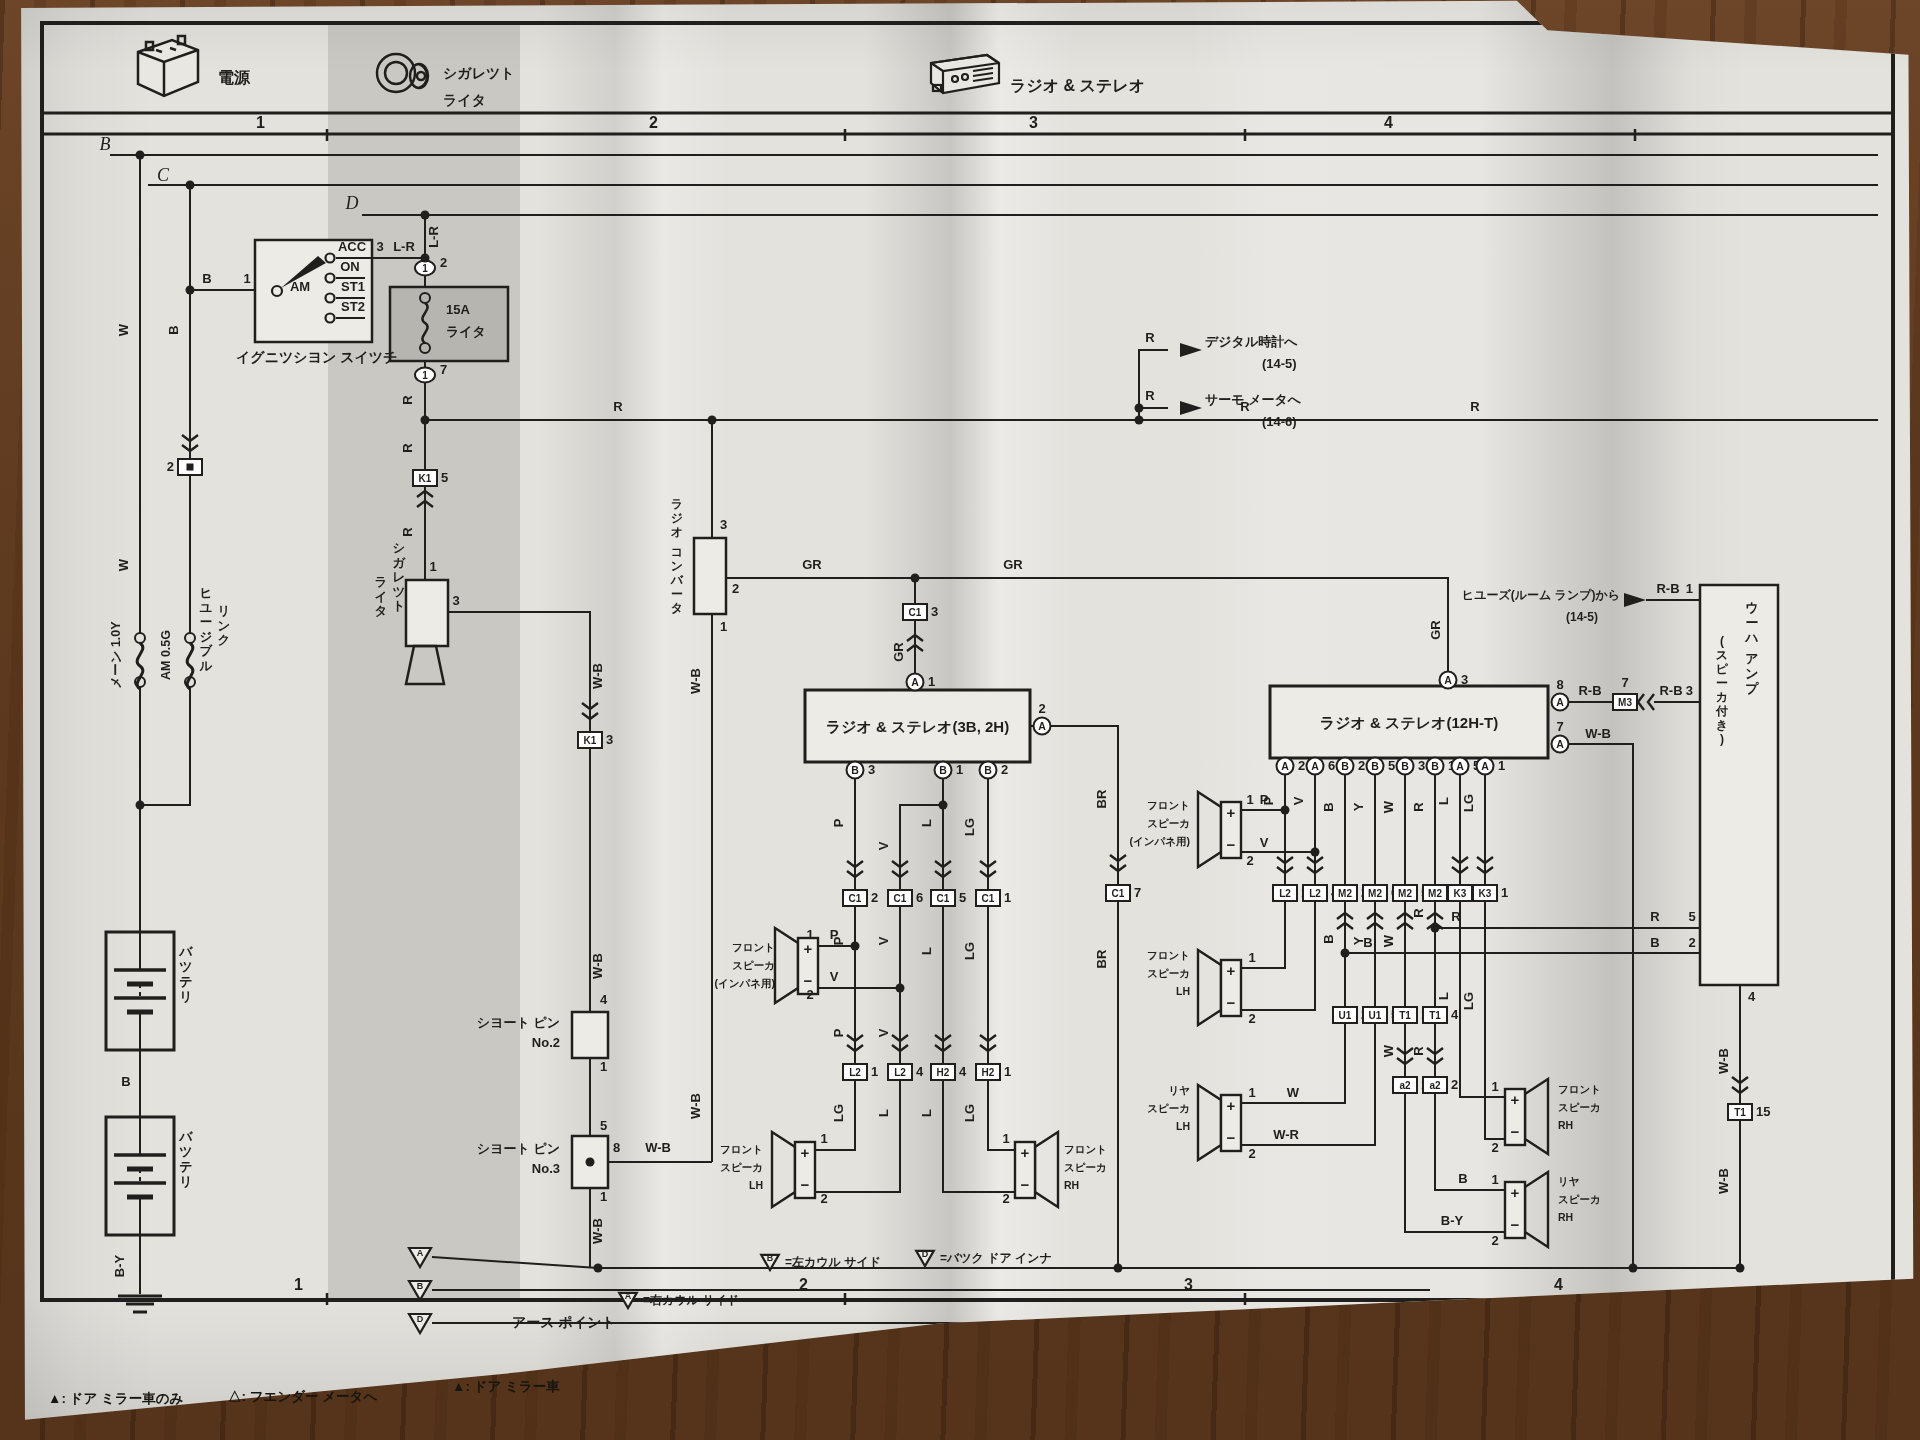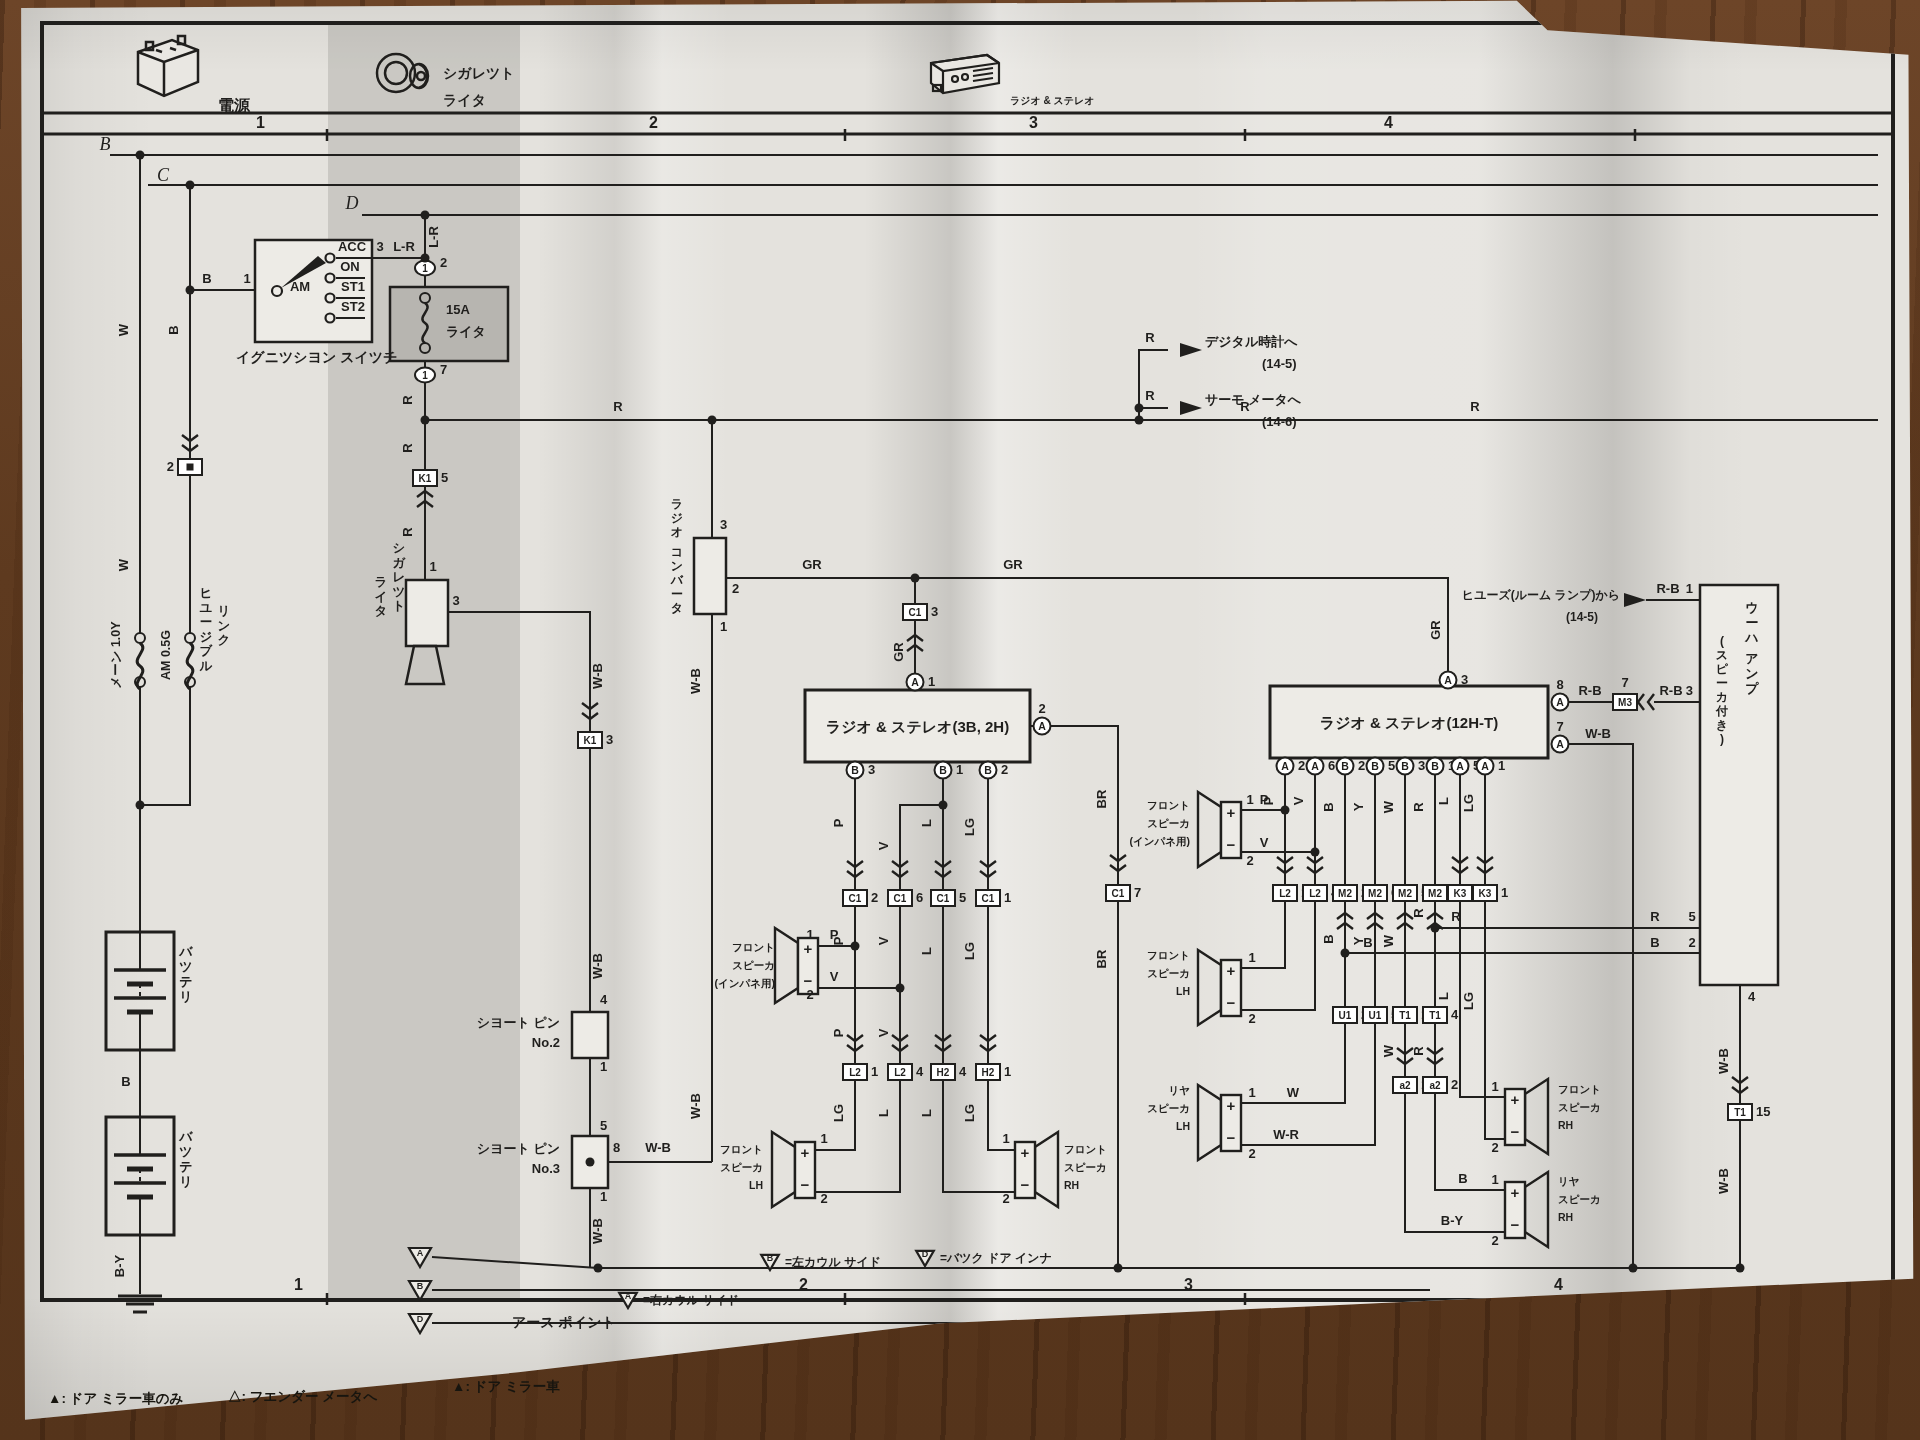--- a/index.html
+++ b/index.html
@@ -647,21 +647,21 @@
         <polygon points="6,26 40,14 66,24 66,56 32,70 6,58" fill="#e9e7e2"></polygon>
         <polyline points="6,26 32,36 66,24"></polyline>
         <line x1="32" y1="36" x2="32" y2="70"></line>
         <rect x="14" y="16" width="7" height="8"></rect>
         <rect x="46" y="10" width="7" height="8"></rect>
         <line x1="24" y1="24" x2="30" y2="26"></line>
           <line x1="38" y1="22" x2="44" y2="24"></line>
       </g>
     </svg>
   </div>
-  <div class="hdr-label" style="left:218px;top:68px;font-size:16px;margin-top:28px;">電源</div>
+  <div class="hdr-label" style="left:218px;top:68px;font-size:16px;">電源</div>
 
   <div style="position:absolute;left:372px;top:40px;">
     <svg width="66" height="66" viewBox="0 0 66 66">
       <g fill="none" stroke="#201f1d" stroke-width="2.5">
         <circle cx="24" cy="33" r="19"></circle>
         <circle cx="24" cy="33" r="11"></circle>
         <ellipse cx="47" cy="36" rx="9" ry="12"></ellipse>
         <path d="M47,24 q8,3 8,12 q0,9 -8,12"></path>
         <circle cx="49" cy="36" r="4"></circle>
       </g>
@@ -679,21 +679,21 @@
         <line x1="18" y1="26" x2="18" y2="48"></line>
         <circle cx="30" cy="34" r="3"></circle>
           <circle cx="40" cy="32" r="3"></circle>
         <line x1="48" y1="26" x2="68" y2="23"></line>
           <line x1="48" y1="31" x2="68" y2="28"></line>
           <line x1="48" y1="36" x2="68" y2="33"></line>
         <rect x="8" y="40" width="8" height="6"></rect>
       </g>
     </svg>
   </div>
-  <div class="hdr-label" style="left:1010px;top:94px;font-size:10px;">ラジオ &amp; ステレオ</div>
+  <div class="hdr-label" style="left:1010px;top:76px;font-size:16px;">ラジオ &amp; ステレオ</div>
 
   <div class="colnum" style="left:256px;top:114px;">1</div>
   <div class="colnum" style="left:649px;top:114px;">2</div>
   <div class="colnum" style="left:1029px;top:114px;">3</div>
   <div class="colnum" style="left:1384px;top:114px;">4</div>
   <div class="colnum" style="left:294px;top:1276px;">1</div>
   <div class="colnum" style="left:799px;top:1276px;">2</div>
   <div class="colnum" style="left:1184px;top:1276px;">3</div>
   <div class="colnum" style="left:1554px;top:1276px;">4</div>
 </div>

